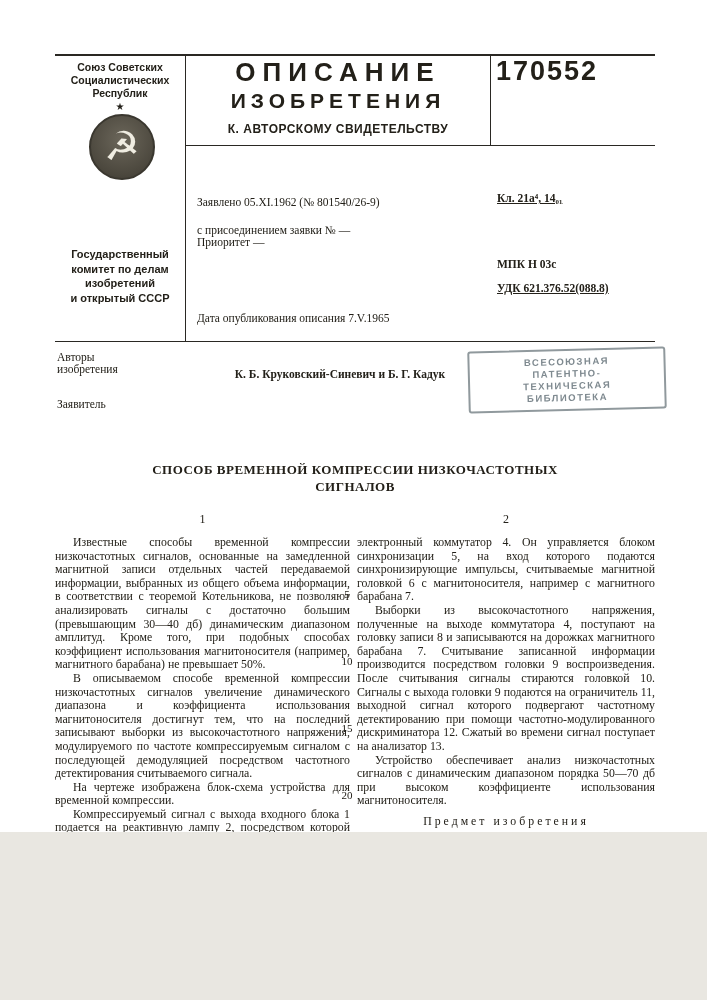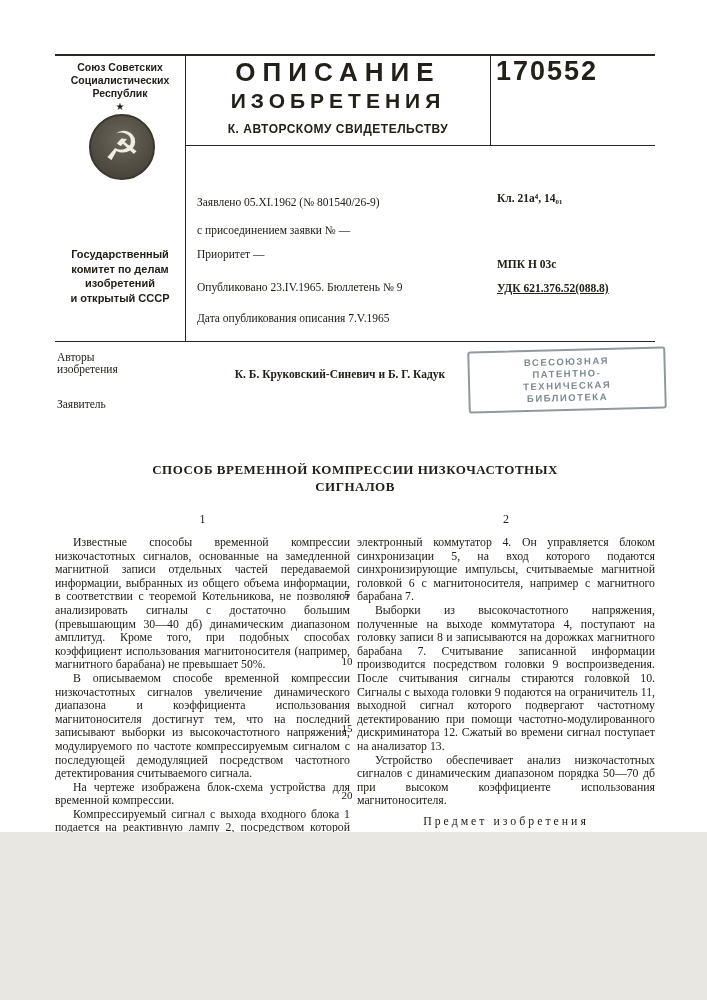--- a/index.html
+++ b/index.html
@@ -97,26 +97,25 @@
     <div>изобретений</div>
     <div>и открытый СССР</div>
   </div>
 
   <div class="abs doc-title1 sans">ОПИСАНИЕ</div>
   <div class="abs doc-title2 sans">ИЗОБРЕТЕНИЯ</div>
   <div class="abs doc-subtitle sans">К. АВТОРСКОМУ СВИДЕТЕЛЬСТВУ</div>
 
   <div class="abs meta-line" style="top:196px;">Заявлено 05.XI.1962 (№ 801540/26-9)</div>
   <div class="abs meta-line" style="top:224px;">с присоединением заявки №  —</div>
-  <div class="abs meta-line" style="top:248px;">Приоритет  —</div>
-  <div class="abs meta-line" style="top:281px;">Опубликовано 23.IV.1965. Бюллетень № 9</div>
+  <div class="abs meta-line" style="top:236px;">Приоритет  —</div>
   <div class="abs meta-line" style="top:312px;">Дата опубликования описания 7.V.1965</div>
 
   <div class="abs patent-number sans">170552</div>
-  <div class="abs code" style="top:192px;">Кл. 21а⁴, 14₀₁</div>
+  <div class="abs code" style="top:192px;text-decoration:underline;">Кл. 21а⁴, 14₀₁</div>
   <div class="abs code" style="top:258px;">МПК Н 03с</div>
   <div class="abs code" style="top:282px;text-decoration:underline;">УДК 621.376.52(088.8)</div>
 
   <div class="abs people-label" style="top:351px;">
     <div>Авторы</div>
     <div>изобретения</div>
   </div>
   <div class="abs authors">К. Б. Круковский-Синевич и Б. Г. Кадук</div>
   <div class="abs people-label" style="top:398px;">Заявитель</div>
 

